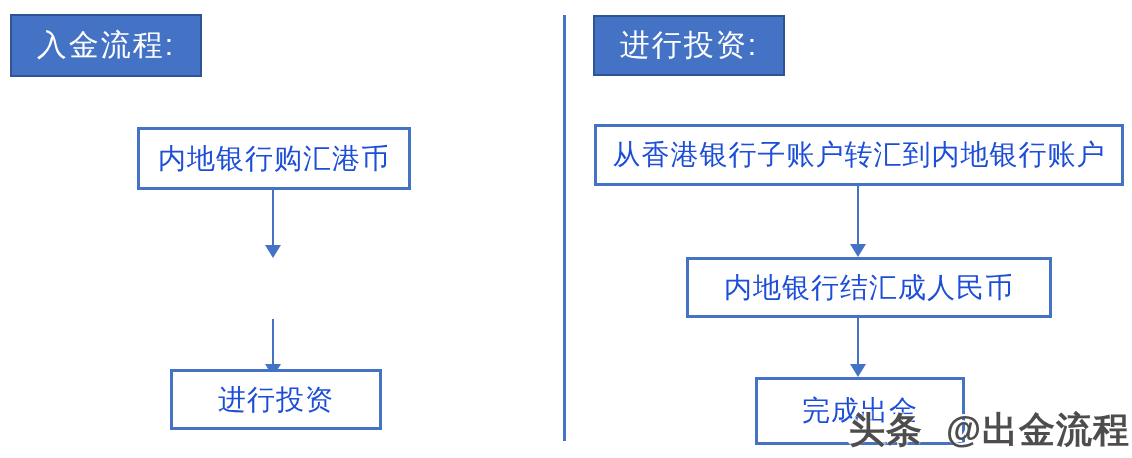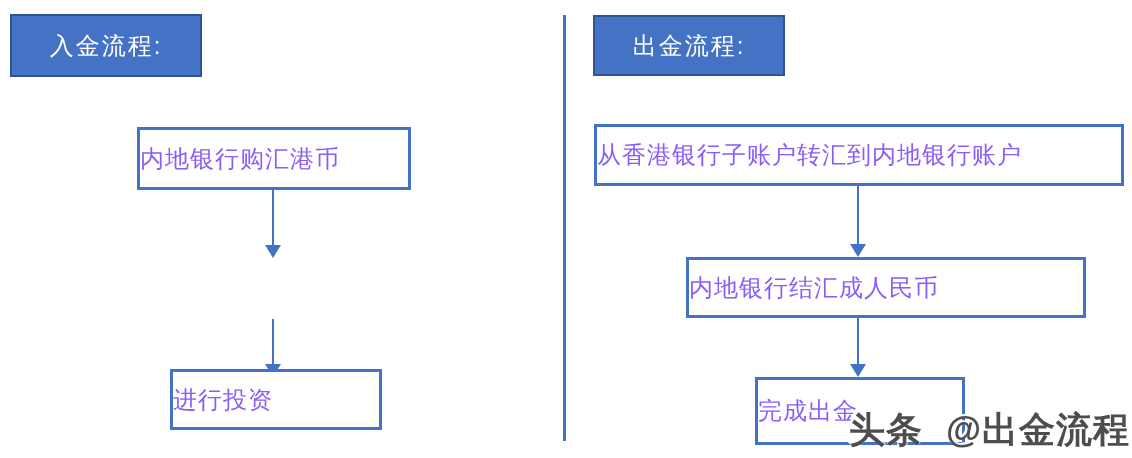--- a/index.html
+++ b/index.html
@@ -13,36 +13,36 @@
     width: 1132px;
     height: 458px;
     background: #ffffff;
     overflow: hidden;
   }
   .title-badge {
     position: absolute;
     background: #4472C4;
     border: 2px solid #2F5496;
     color: #ffffff;
-    font-size: 24px;
+    font-size: 30px;
     display: flex;
     align-items: center;
     justify-content: center;
     box-sizing: border-box;
     letter-spacing: 2px;
   }
   .step {
     position: absolute;
     background: #ffffff;
     border: 3px solid #4472C4;
-    color: #8b5cf6;
-    font-size: 24px;
+    color: #1d4ed8;
+    font-size: 28px;
     display: flex;
     align-items: center;
-    justify-content: flex-start;
+    justify-content: center;
     box-sizing: border-box;
     letter-spacing: 1px;
     white-space: nowrap;
   }
   .arrow {
     position: absolute;
     width: 16px;
     display: flex;
     flex-direction: column;
     align-items: center;
@@ -104,33 +104,33 @@
     <div class="arrow-head"></div>
   </div>
 
   <div class="step" style="left:170px; top:369px; width:212px; height:61px;">
     <span>进行投资</span>
   </div>
 
   <div class="divider"></div>
 
   <div class="title-badge" style="left:593px; top:15px; width:192px; height:61px;">
-    <span>出金流程:</span>
+    <span>进行投资:</span>
   </div>
 
   <div class="step" style="left:594px; top:124px; width:530px; height:62px;">
     <span>从香港银行子账户转汇到内地银行账户</span>
   </div>
 
   <div class="arrow" style="left:850px; top:186px; height:71px;">
     <div class="arrow-line"></div>
     <div class="arrow-head"></div>
   </div>
 
-  <div class="step" style="left:686px; top:257px; width:400px; height:61px;">
+  <div class="step" style="left:686px; top:257px; width:366px; height:61px;">
     <span>内地银行结汇成人民币</span>
   </div>
 
   <div class="arrow" style="left:850px; top:318px; height:59px;">
     <div class="arrow-line"></div>
     <div class="arrow-head"></div>
   </div>
 
   <div class="step" style="left:755px; top:377px; width:210px; height:68px;">
     <span>完成出金</span>

